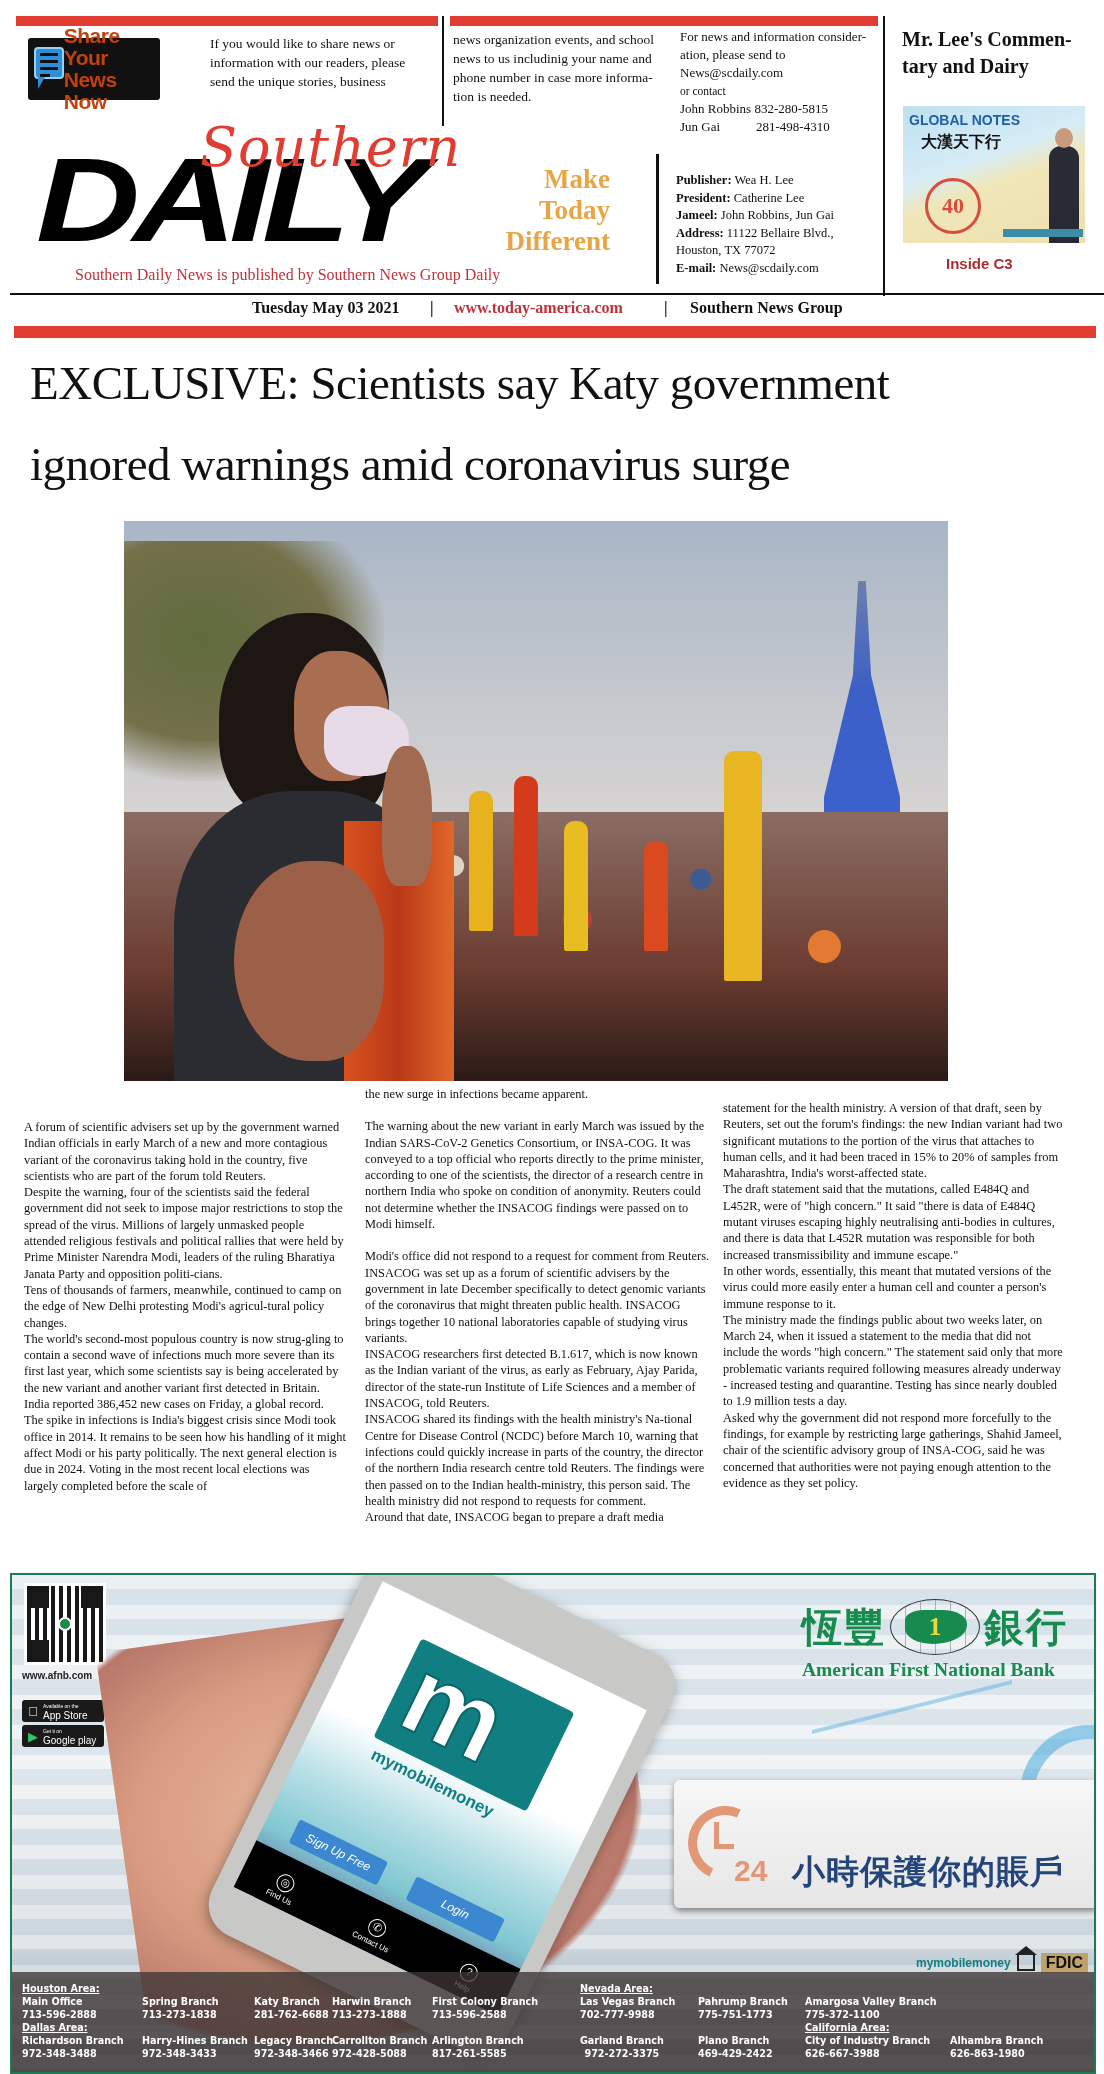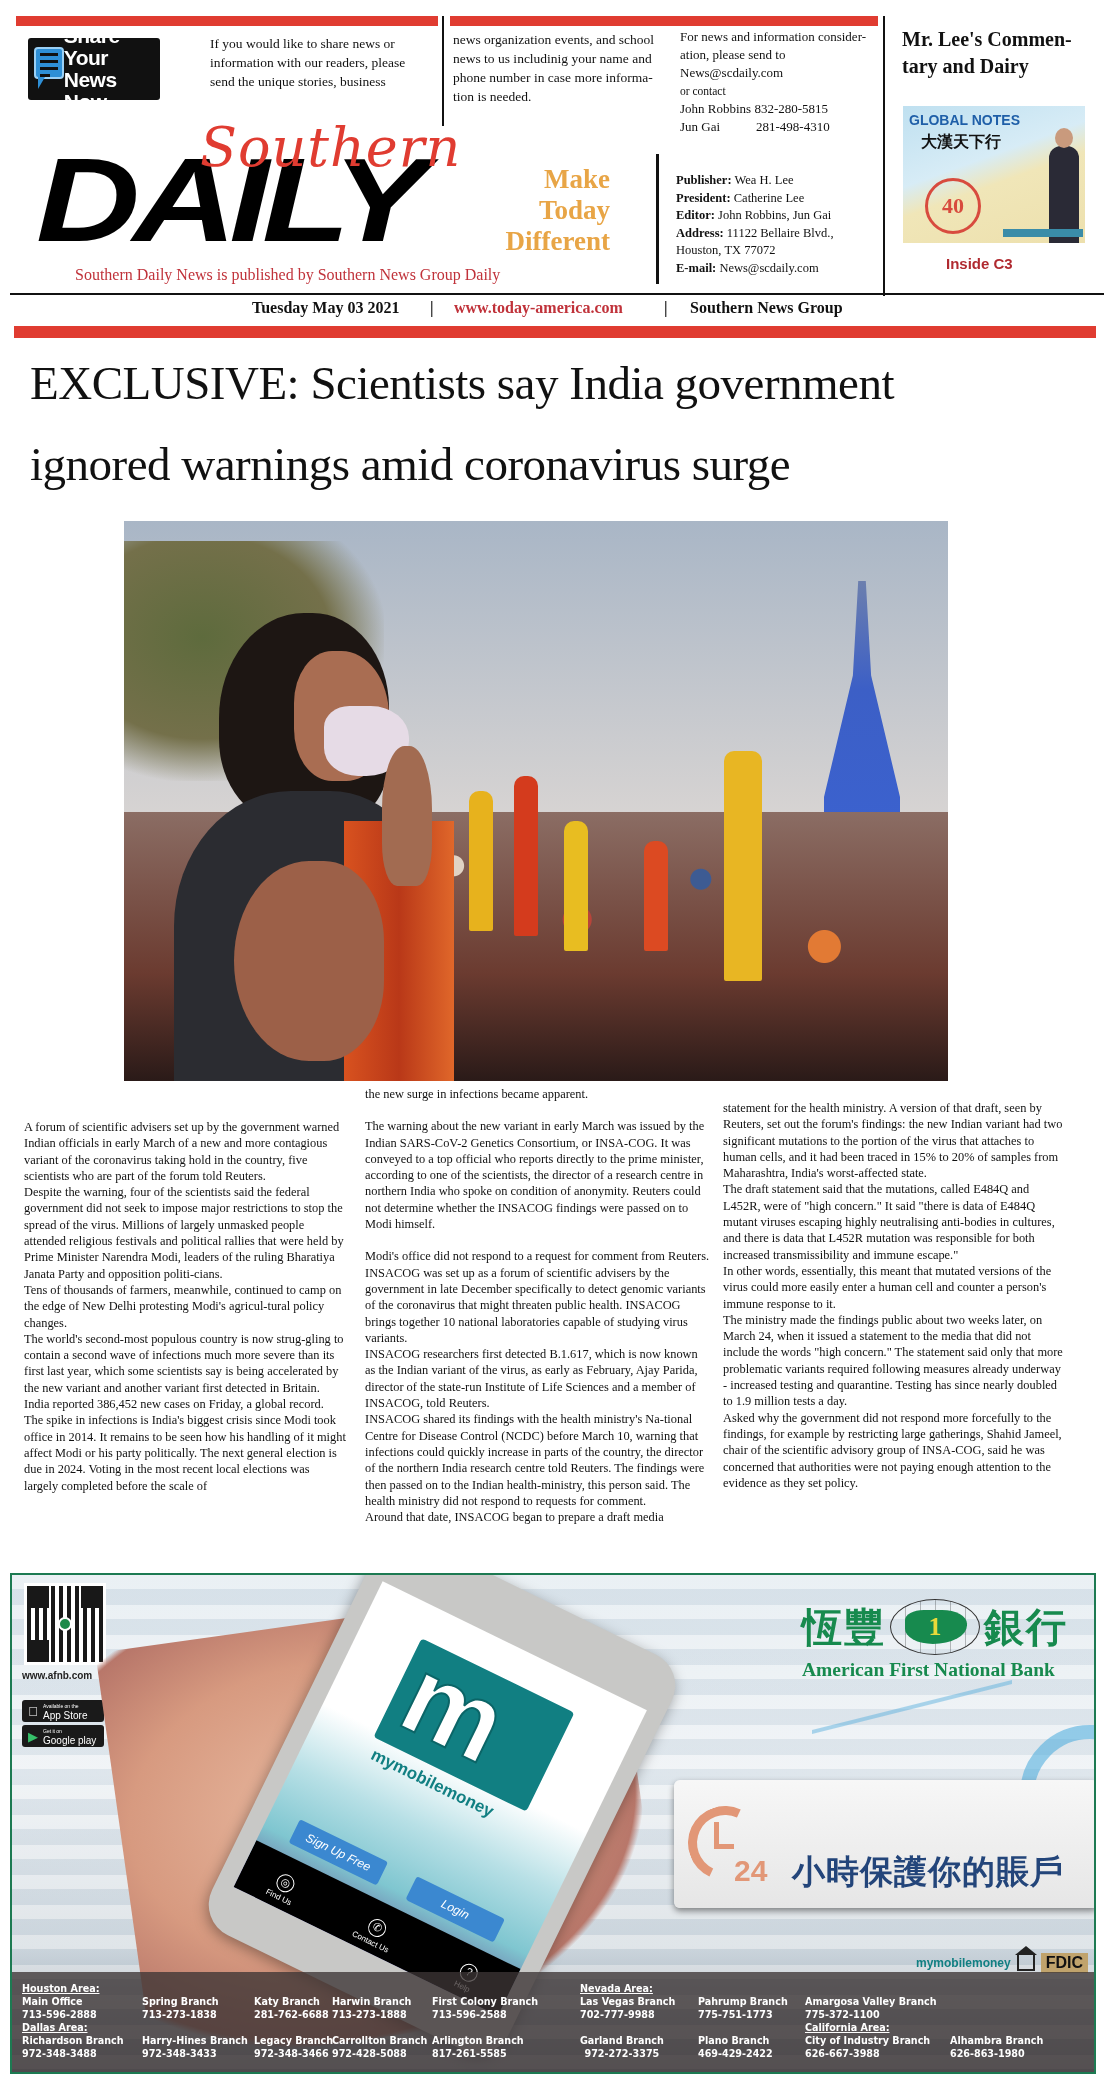--- a/index.html
+++ b/index.html
@@ -9,21 +9,21 @@
   .redbar { position: absolute; background: #e03c31; }
   .vline { position: absolute; background: #111; width: 2px; }
   .hline { position: absolute; background: #111; height: 2px; }
 
   
   .share-badge { left: 28px; top: 38px; width: 132px; height: 62px; background: #111; border-radius: 3px; display: flex; align-items: center; padding: 0 6px; }
   .share-badge .bubble { width: 30px; height: 44px; position: relative; margin-right: 4px; }
   .share-badge .bubble .box { position: absolute; left: 0; top: 0; width: 30px; height: 32px; background: #2e8fd6; border: 2px solid #9bd0f5; border-radius: 4px; }
   .share-badge .bubble .box i { display: block; height: 3px; background: #111; margin: 4px 4px 0 4px; }
   .share-badge .bubble .tail { position: absolute; left: 4px; top: 30px; width: 0; height: 0; border-left: 7px solid #2e8fd6; border-bottom: 12px solid transparent; }
-  .share-badge .txt { color: #ffffff; font-family: "Liberation Sans", sans-serif; font-weight: bold; font-size: 21px; line-height: 22px; letter-spacing: -0.5px; }
+  .share-badge .txt { color: #c2410c; font-family: "Liberation Sans", sans-serif; font-weight: bold; font-size: 21px; line-height: 22px; letter-spacing: -0.5px; }
   .intro-text { font-size: 13.5px; line-height: 19px; color: #111; }
 
   .masthead-daily { left: 36px; top: 140px; font-family: "Liberation Sans", sans-serif; font-weight: 900; font-size: 118px; line-height: 120px; letter-spacing: -6px; color: #000; transform: scaleX(1.22); transform-origin: left top; font-style: italic; }
   .masthead-southern { left: 200px; top: 118px; font-family: "DejaVu Serif", serif; font-style: italic; font-size: 54px; color: #e03c31; line-height: 60px; letter-spacing: 1px; }
   .tagline { left: 480px; top: 164px; font-size: 27px; line-height: 31px; color: #e8a546; font-weight: bold; text-align: right; width: 130px; }
   .publine { left: 28px; top: 266px; font-size: 16px; color: #c0323a; margin-left: 47px; }
   .staff { left: 676px; top: 172px; font-size: 12.5px; line-height: 17.5px; color: #111; }
   .staff b { font-weight: bold; }
   .commentary-title { left: 902px; top: 26px; font-size: 20px; line-height: 27px; font-weight: bold; color: #111; }
   .promo-img { left: 903px; top: 106px; width: 182px; height: 137px; background: linear-gradient(160deg, #bfe0f0 0%, #d7ecf6 40%, #f0e6b8 55%, #ede0ad 100%); overflow: hidden; }
@@ -179,21 +179,21 @@
   <div>Make</div>
   <div>Today</div>
   <div>Different</div>
 </div>
 <div class="abs publine">Southern Daily News is published by Southern News Group Daily</div>
 
 <div class="vline" style="left:656px; top:154px; height:130px; width:3px;"></div>
 <div class="abs staff">
   <div><b>Publisher:</b> <span>Wea H. Lee</span></div>
   <div><b>President:</b> <span>Catherine Lee</span></div>
-  <div><b>Editor:</b> <span>John Robbins, Jun Gai</span></div>
+  <div><b>Jameel:</b> <span>John Robbins, Jun Gai</span></div>
   <div><b>Address:</b> <span>11122 Bellaire Blvd.,</span></div>
   <div><span>Houston, TX 77072</span></div>
   <div><b>E-mail:</b> <span>News@scdaily.com</span></div>
 </div>
 
 <div class="abs commentary-title">
   <div>Mr. Lee's Commen-</div>
   <div>tary and Dairy</div>
 </div>
 <div class="abs promo-img">
@@ -206,21 +206,21 @@
 <div class="abs inside">Inside C3</div>
 
 <div class="hline" style="left:10px; top:293px; width:1094px;"></div>
 <div class="abs dateline" style="left:252px;">Tuesday  May 03 2021</div>
 <div class="abs dateline" style="left:430px;">|</div>
 <div class="abs dateline url" style="left:454px;">www.today-america.com</div>
 <div class="abs dateline" style="left:664px;">|</div>
 <div class="abs dateline" style="left:690px;">Southern News Group</div>
 <div class="redbar" style="left:14px; top:326px; width:1082px; height:12px;"></div>
 
-<h1 class="abs headline" style="top:355px; font-weight:normal;">EXCLUSIVE: Scientists say India government</h1>
+<h1 class="abs headline" style="top:355px; font-weight:normal;">EXCLUSIVE: Scientists say Katy government</h1>
 <h1 class="abs headline" style="top:436px; font-weight:normal;">ignored warnings amid coronavirus surge</h1>
 
 <div class="abs photo" title="Masked woman praying at a crowded religious festival by a temple">
   <div class="sky"></div>
   <div class="hill"></div>
   <div class="temple"></div>
   <div class="temple-base"></div>
   <div class="crowd"></div>
   <div class="umbrella" style="left:390px; top:255px; height:160px; background:#d43b1d;"></div>
   <div class="umbrella" style="left:345px; top:270px; height:140px; background:#e7b21d;"></div>

